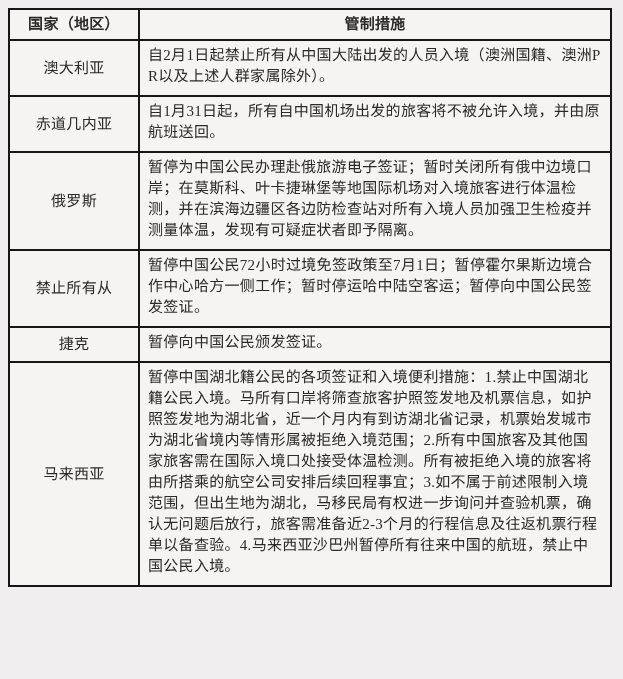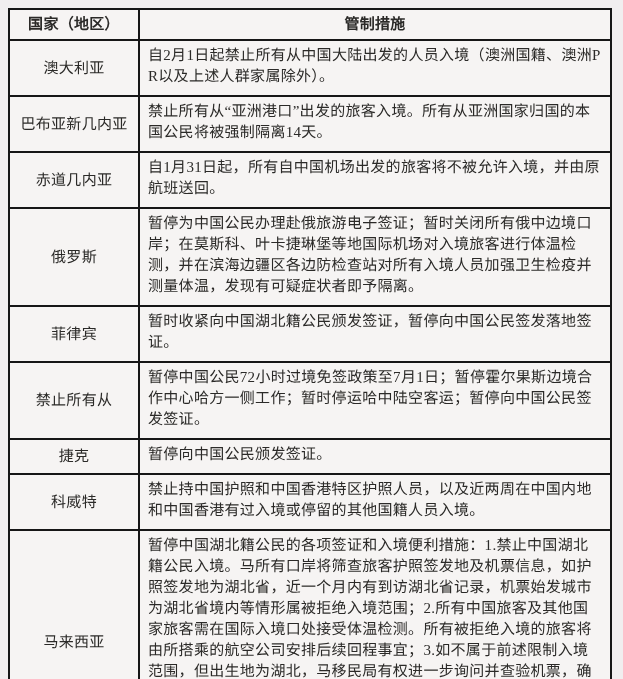--- a/index.html
+++ b/index.html
@@ -60,46 +60,34 @@
         <th class="col-country">国家（地区）</th>
         <th class="col-measures">管制措施</th>
       </tr>
     </thead>
     <tbody id="rows-body">
         <tr>
           <td class="country-cell">澳大利亚</td>
           <td class="measures-cell">自2月1日起禁止所有从中国大陆出发的人员入境（澳洲国籍、澳洲PR以及上述人群家属除外）。</td>
         </tr>
         <tr>
-          <td class="country-cell">巴布亚新几内亚</td>
-          <td class="measures-cell">禁止所有从“亚洲港口”出发的旅客入境。所有从亚洲国家归国的本国公民将被强制隔离14天。</td>
-        </tr>
-        <tr>
           <td class="country-cell">赤道几内亚</td>
           <td class="measures-cell">自1月31日起，所有自中国机场出发的旅客将不被允许入境，并由原航班送回。</td>
         </tr>
         <tr>
           <td class="country-cell">俄罗斯</td>
           <td class="measures-cell">暂停为中国公民办理赴俄旅游电子签证；暂时关闭所有俄中边境口岸；在莫斯科、叶卡捷琳堡等地国际机场对入境旅客进行体温检测，并在滨海边疆区各边防检查站对所有入境人员加强卫生检疫并测量体温，发现有可疑症状者即予隔离。</td>
-        </tr>
-        <tr>
-          <td class="country-cell">菲律宾</td>
-          <td class="measures-cell">暂时收紧向中国湖北籍公民颁发签证，暂停向中国公民签发落地签证。</td>
         </tr>
         <tr>
           <td class="country-cell">禁止所有从</td>
           <td class="measures-cell">暂停中国公民72小时过境免签政策至7月1日；暂停霍尔果斯边境合作中心哈方一侧工作；暂时停运哈中陆空客运；暂停向中国公民签发签证。</td>
         </tr>
         <tr>
           <td class="country-cell">捷克</td>
           <td class="measures-cell">暂停向中国公民颁发签证。</td>
         </tr>
         <tr>
-          <td class="country-cell">科威特</td>
-          <td class="measures-cell">禁止持中国护照和中国香港特区护照人员，以及近两周在中国内地和中国香港有过入境或停留的其他国籍人员入境。</td>
-        </tr>
-        <tr>
           <td class="country-cell">马来西亚</td>
           <td class="measures-cell">暂停中国湖北籍公民的各项签证和入境便利措施：1.禁止中国湖北籍公民入境。马所有口岸将筛查旅客护照签发地及机票信息，如护照签发地为湖北省，近一个月内有到访湖北省记录，机票始发城市为湖北省境内等情形属被拒绝入境范围；2.所有中国旅客及其他国家旅客需在国际入境口处接受体温检测。所有被拒绝入境的旅客将由所搭乘的航空公司安排后续回程事宜；3.如不属于前述限制入境范围，但出生地为湖北，马移民局有权进一步询问并查验机票，确认无问题后放行，旅客需准备近2-3个月的行程信息及往返机票行程单以备查验。4.马来西亚沙巴州暂停所有往来中国的航班，禁止中国公民入境。</td>
         </tr>
       </tbody>
   </table>
 </div>
 
 </body></html>

